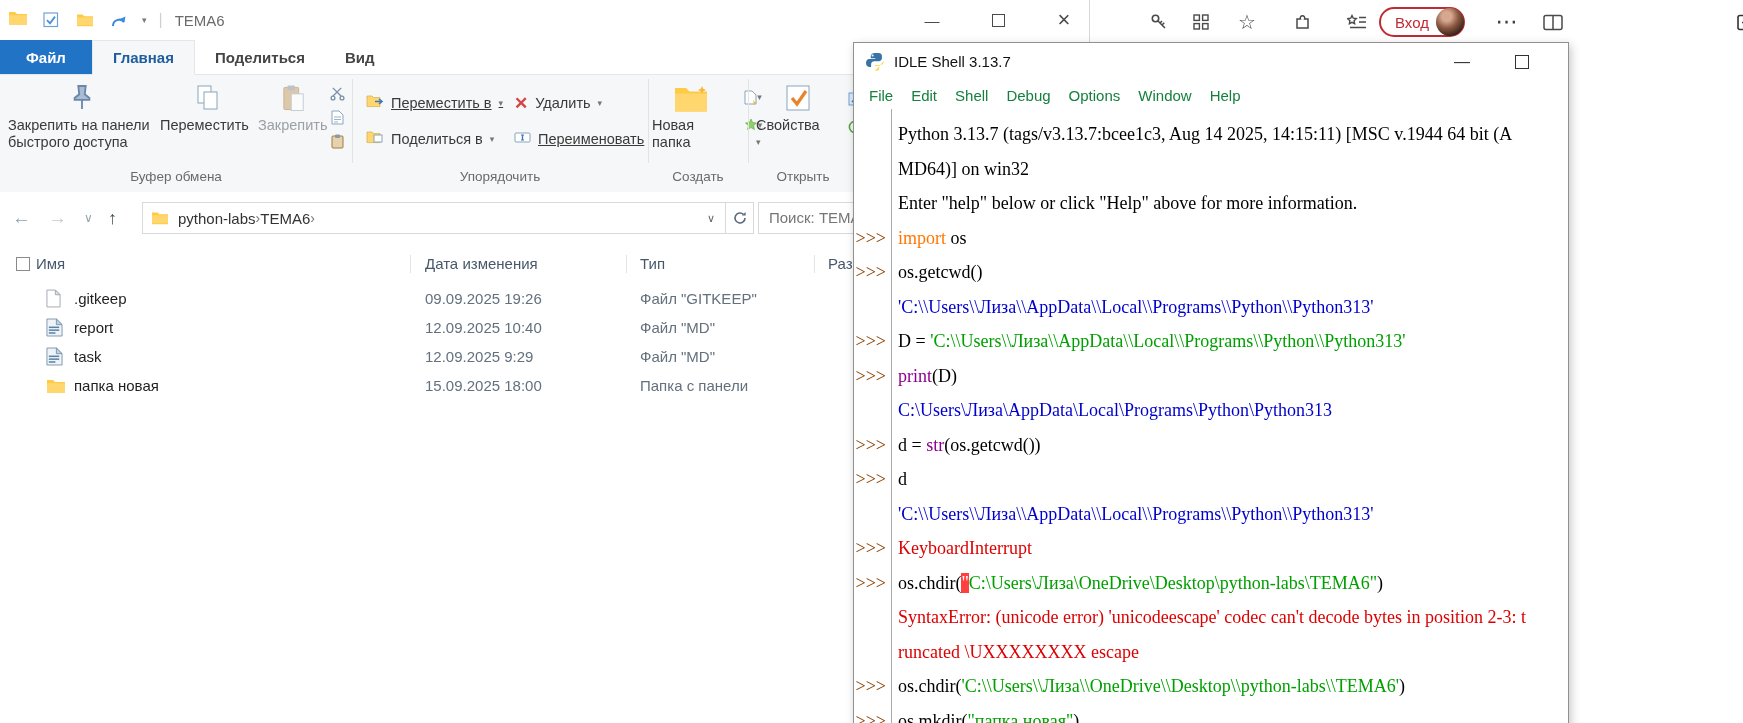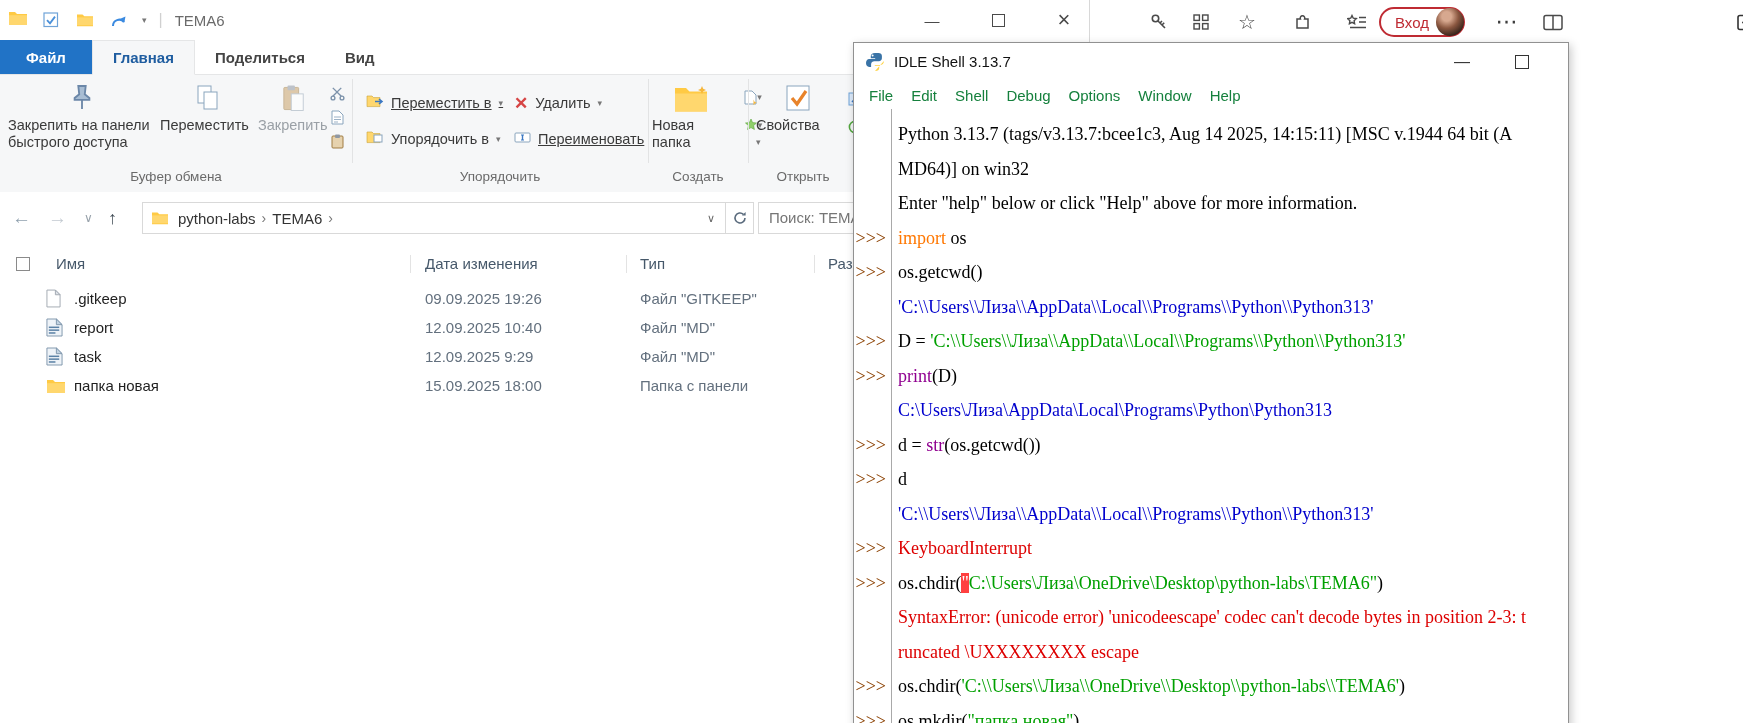--- a/index.html
+++ b/index.html
@@ -45,21 +45,21 @@
   .bigbtn.disabled{color:#9aa0a6;}
   .bigbtn.disabled svg{opacity:.55;}
   .minicol{position:absolute;display:flex;flex-direction:column;gap:4px;}
   .minibtn{width:22px;height:20px;display:flex;align-items:center;justify-content:center;cursor:pointer;}
   .mrow{position:absolute;height:24px;display:flex;align-items:center;gap:7px;font-size:14.5px;color:#3a3a3a;cursor:pointer;white-space:nowrap;}
   .del-x{color:#d64545;font-size:17px;font-weight:bold;line-height:1;}
 
   .addr{position:absolute;top:192px;left:0;right:0;height:54px;background:#fff;}
   .navglyph{position:absolute;top:0;height:52px;display:flex;align-items:center;cursor:pointer;}
   .addrbox{position:absolute;left:142px;top:10px;width:584px;height:32px;box-sizing:border-box;background:#fff;border:1px solid #d9d9d9;display:flex;align-items:center;}
-  .crumbs{display:flex;align-items:center;gap:6px;margin-left:9px;font-size:15px;color:#333;}
+  .crumbs{display:flex;align-items:center;gap:0;margin-left:9px;font-size:15px;color:#333;}
   .crumbs .bsep{color:#777;font-size:14px;}
   .crumb{cursor:pointer;}
   .addr-caret{margin-left:auto;margin-right:10px;color:#666;font-size:11px;cursor:pointer;}
   .refreshbox{position:absolute;left:726px;top:10px;width:28px;height:32px;box-sizing:border-box;border:1px solid #d9d9d9;border-left:none;background:#fff;display:flex;align-items:center;justify-content:center;cursor:pointer;}
   .searchbox{position:absolute;left:758px;top:10px;width:190px;height:32px;box-sizing:border-box;border:1px solid #d9d9d9;background:#fff;
              line-height:30px;padding-left:10px;font-size:15px;color:#767676;}
 
   .lheader{position:absolute;top:248px;left:0;right:0;height:32px;}
   .hcell{position:absolute;top:0;line-height:32px;font-size:15px;color:#46586a;cursor:pointer;}
   .hsep{position:absolute;top:7px;width:1px;height:18px;background:#e3e3e3;}
@@ -278,21 +278,21 @@
         <span>Переместить в</span>
         <span class="caret">▾</span>
       </div>
       <div class="mrow" style="left:366px;top:52px;">
         <span>
           <svg width="18" height="13" viewBox="0 0 18 13">
               <path d="M1 1 h5 l1.6 1.6 H14 v9 H1z" fill="#ffd76e" stroke="#caa135" stroke-width=".6"></path>
               <rect x="8" y="4" width="8" height="7" fill="#fff" stroke="#8aa5bd"></rect>
             </svg>
         </span>
-        <span>Упорядочить в</span>
+        <span>Поделиться в</span>
         <span class="caret">▾</span>
       </div>
       <div class="mrow" style="left:514px;top:16px;">
         <span class="del-x">✕</span>
         <span>Удалить</span>
         <span class="caret">▾</span>
       </div>
       <div class="mrow" style="left:514px;top:52px;text-decoration:underline;">
         <span>
           <svg width="17" height="13" viewBox="0 0 17 13">
@@ -388,21 +388,21 @@
         <svg width="14" height="14" viewBox="0 0 14 14">
             <path d="M12 7 a5 5 0 1 1 -1.6-3.7" fill="none" stroke="#5a6b7d" stroke-width="1.6"></path>
             <path d="M12.6 1 v3.6 h-3.6z" fill="#5a6b7d"></path>
           </svg>
       </div>
       <div class="searchbox">Поиск: TEMA6</div>
     </div>
 
     <div class="lheader">
       <span class="hcheck"></span>
-      <span class="hcell" style="left:56px;">Имя</span>
+      <span class="hcell" style="left:36px;">Имя</span>
       <span class="hcell" style="left:425px;">Дата изменения</span>
       <span class="hcell" style="left:640px;">Тип</span>
       <span class="hcell" style="left:828px;">Размер</span>
       <span class="hsep" style="left:410px;"></span>
       <span class="hsep" style="left:626px;"></span>
       <span class="hsep" style="left:814px;"></span>
     </div>
 
     <div class="flist" id="file-rows">
         <div class="frow">

